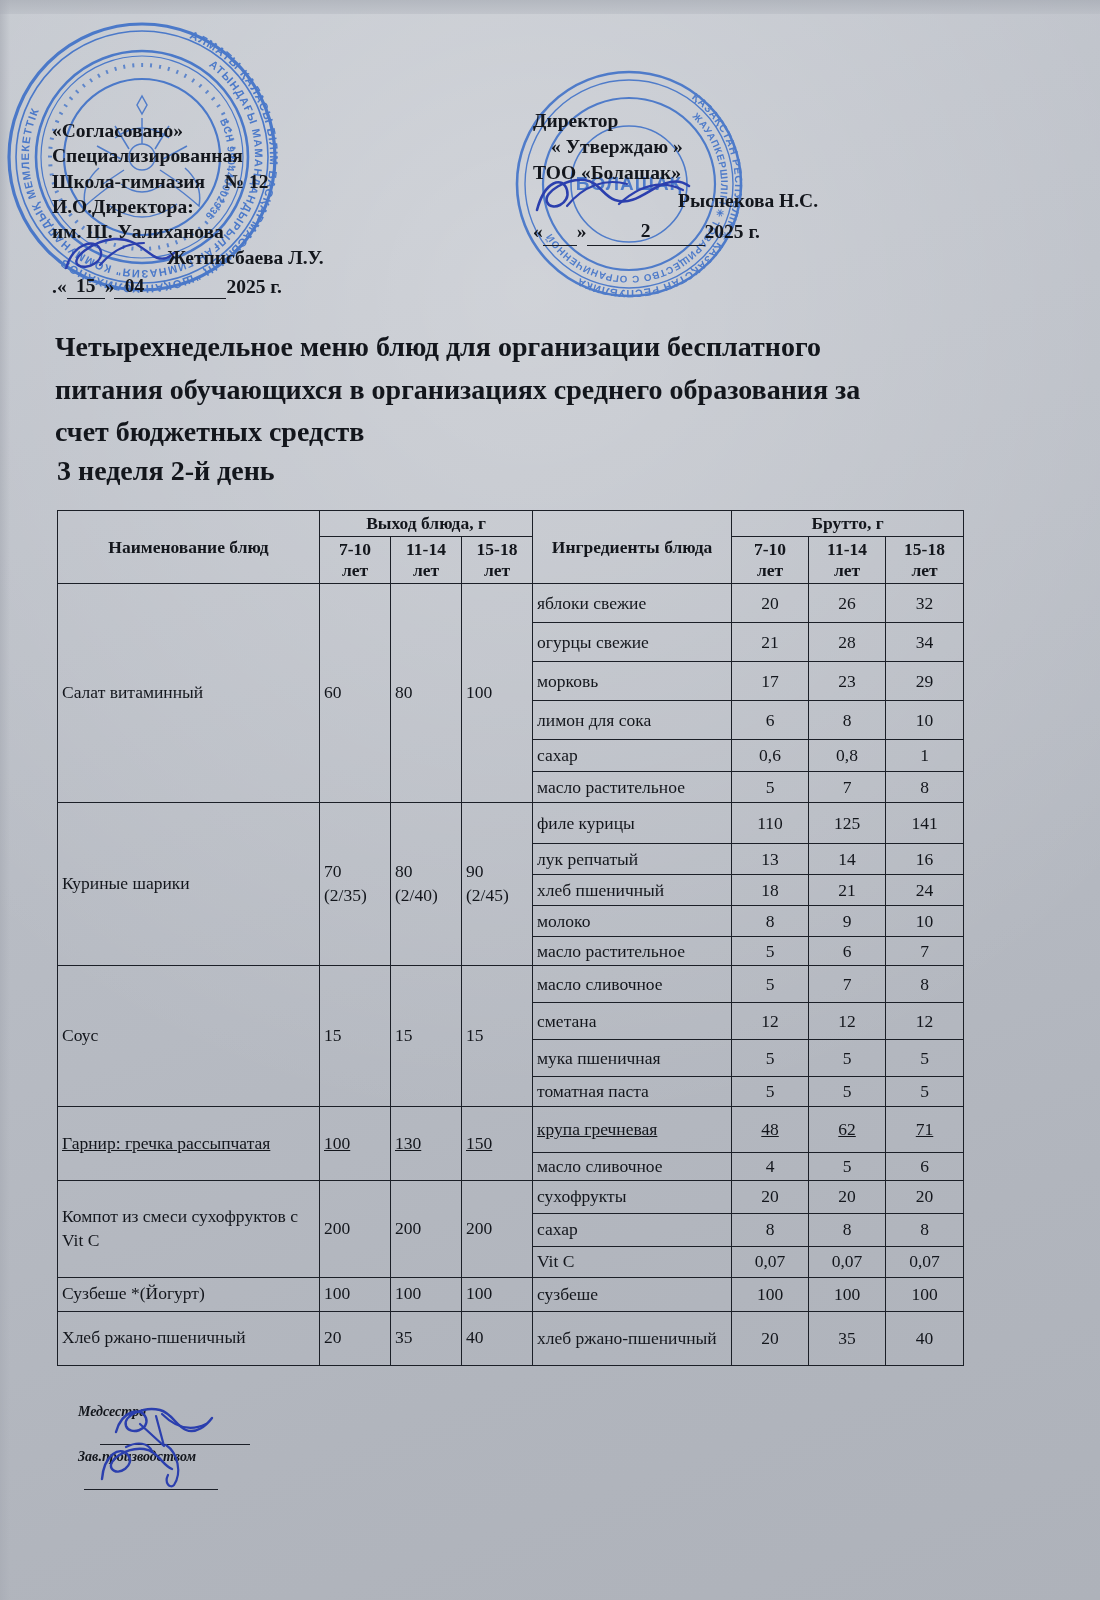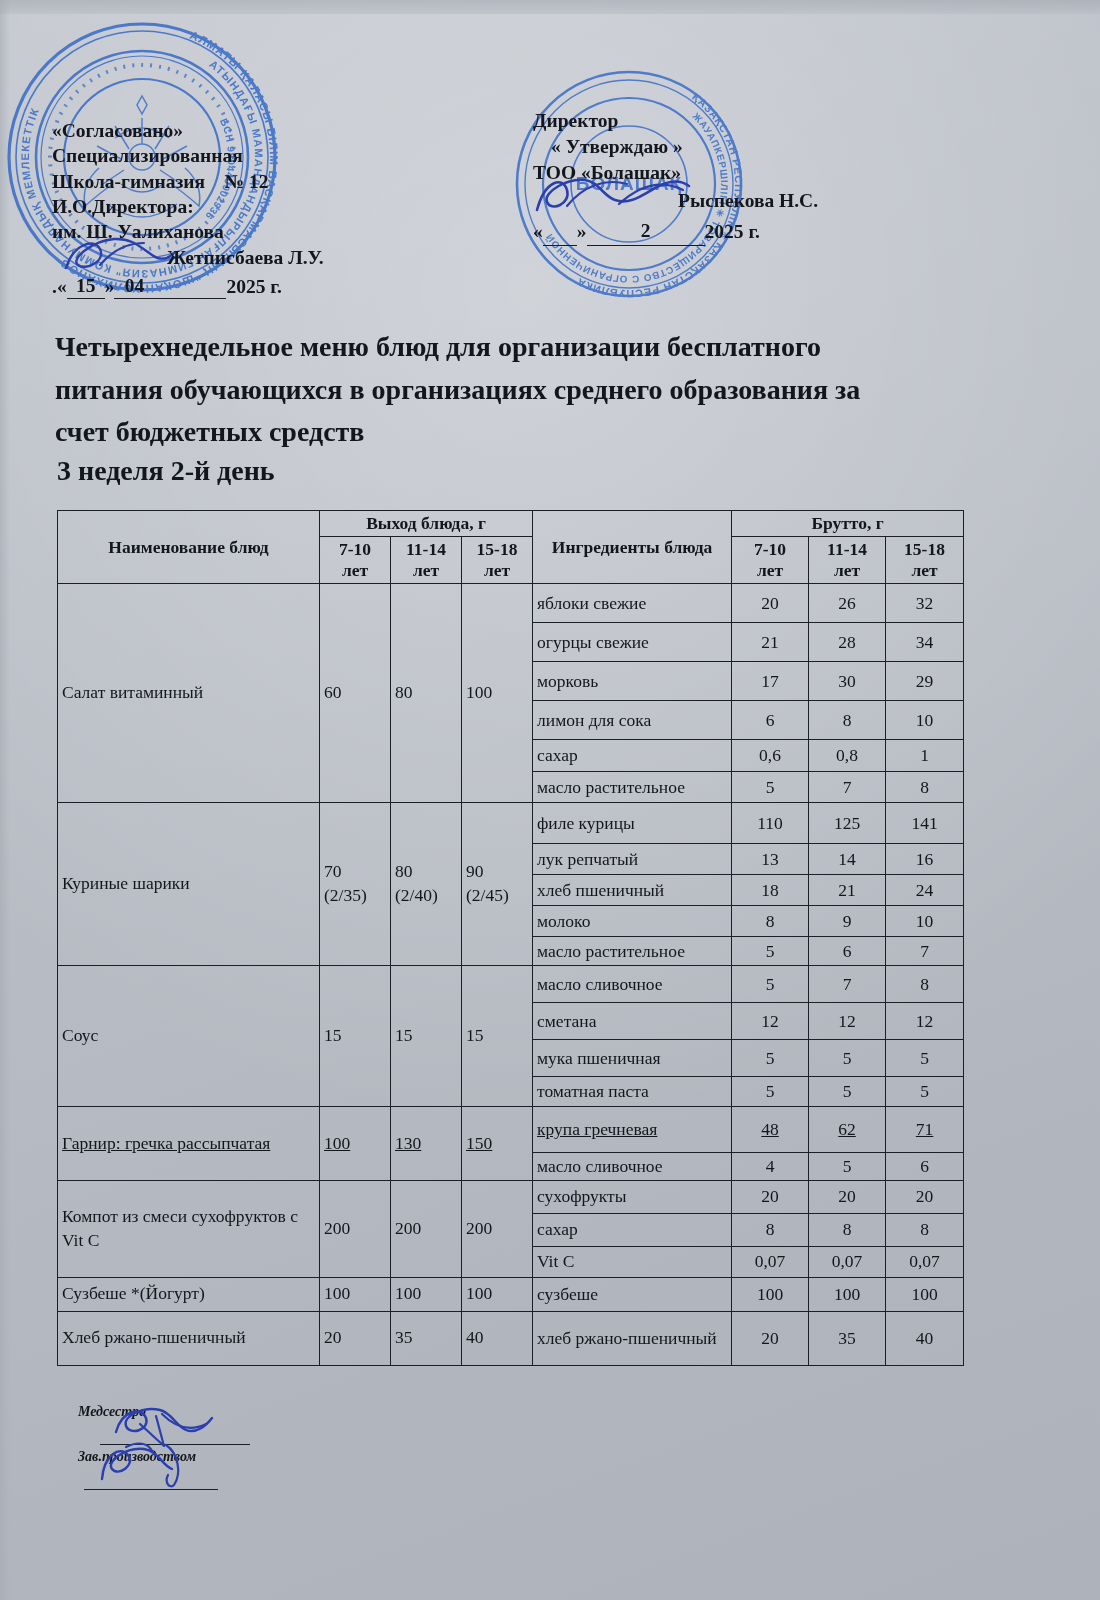--- a/index.html
+++ b/index.html
@@ -246,21 +246,21 @@
       </tr>
       <tr style="height: 39px;">
         <td class="ing">огурцы свежие</td>
         <td class="c">21</td>
         <td class="c">28</td>
         <td class="c">34</td>
       </tr>
       <tr style="height: 39px;">
         <td class="ing">морковь</td>
         <td class="c">17</td>
-        <td class="c">30</td>
+        <td class="c">23</td>
         <td class="c">29</td>
       </tr>
       <tr style="height: 39px;">
         <td class="ing">лимон для сока</td>
         <td class="c">6</td>
         <td class="c">8</td>
         <td class="c">10</td>
       </tr>
       <tr style="height: 32px;">
         <td class="ing">сахар</td>

